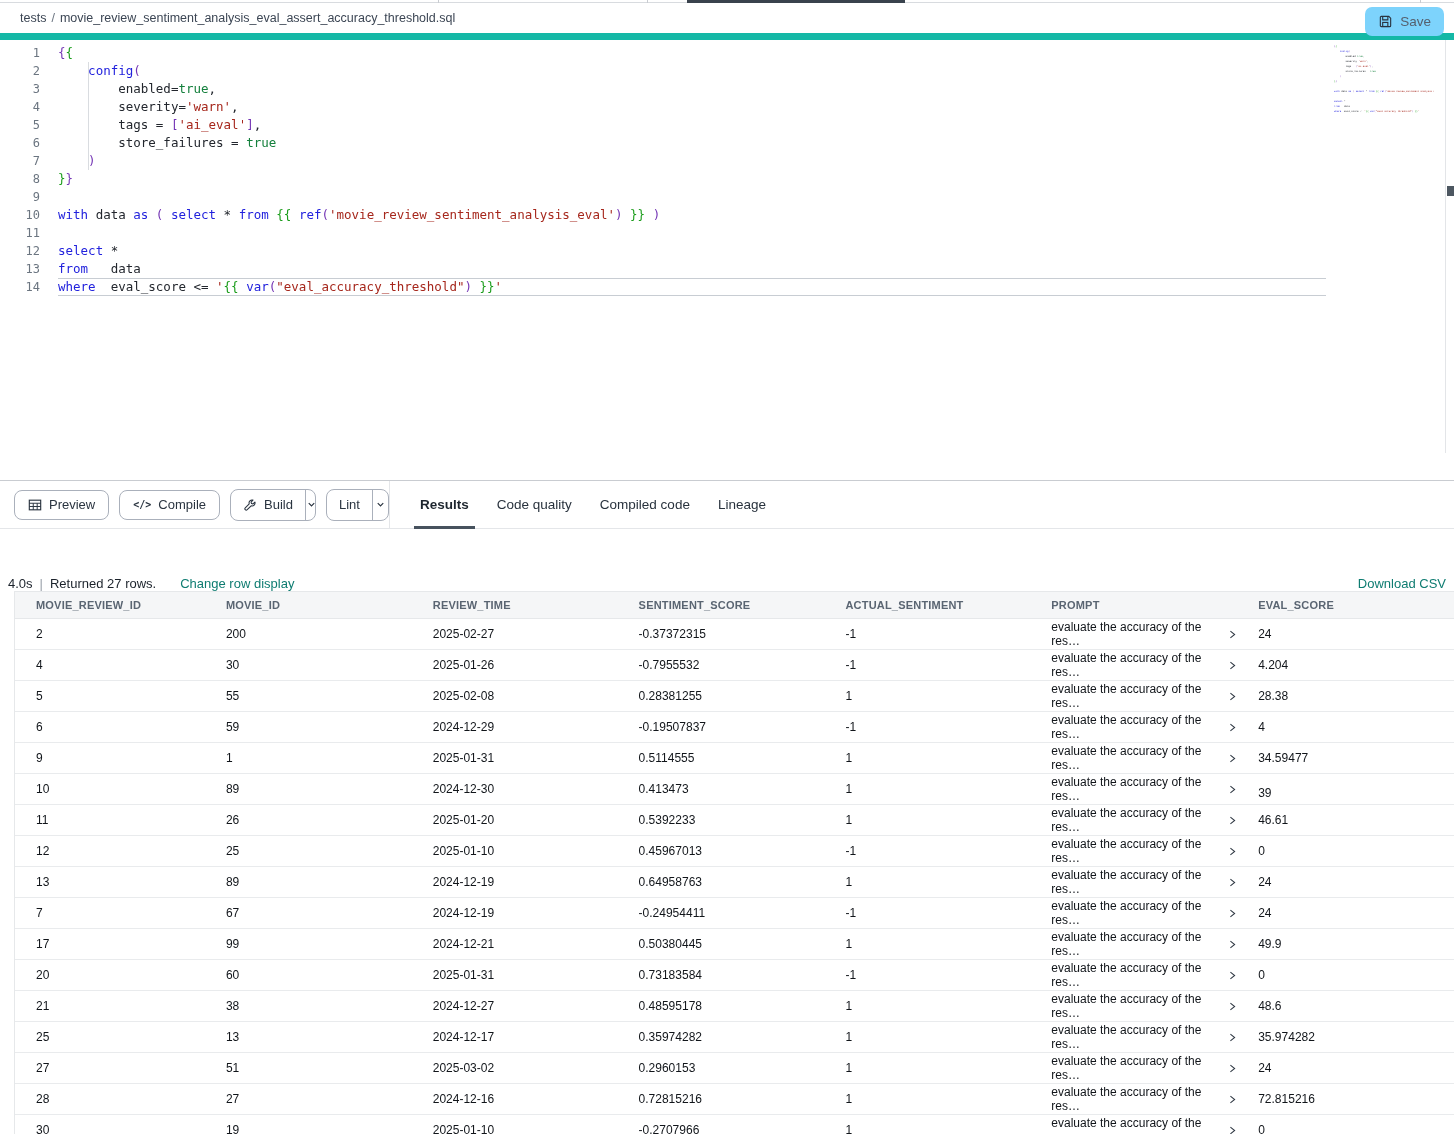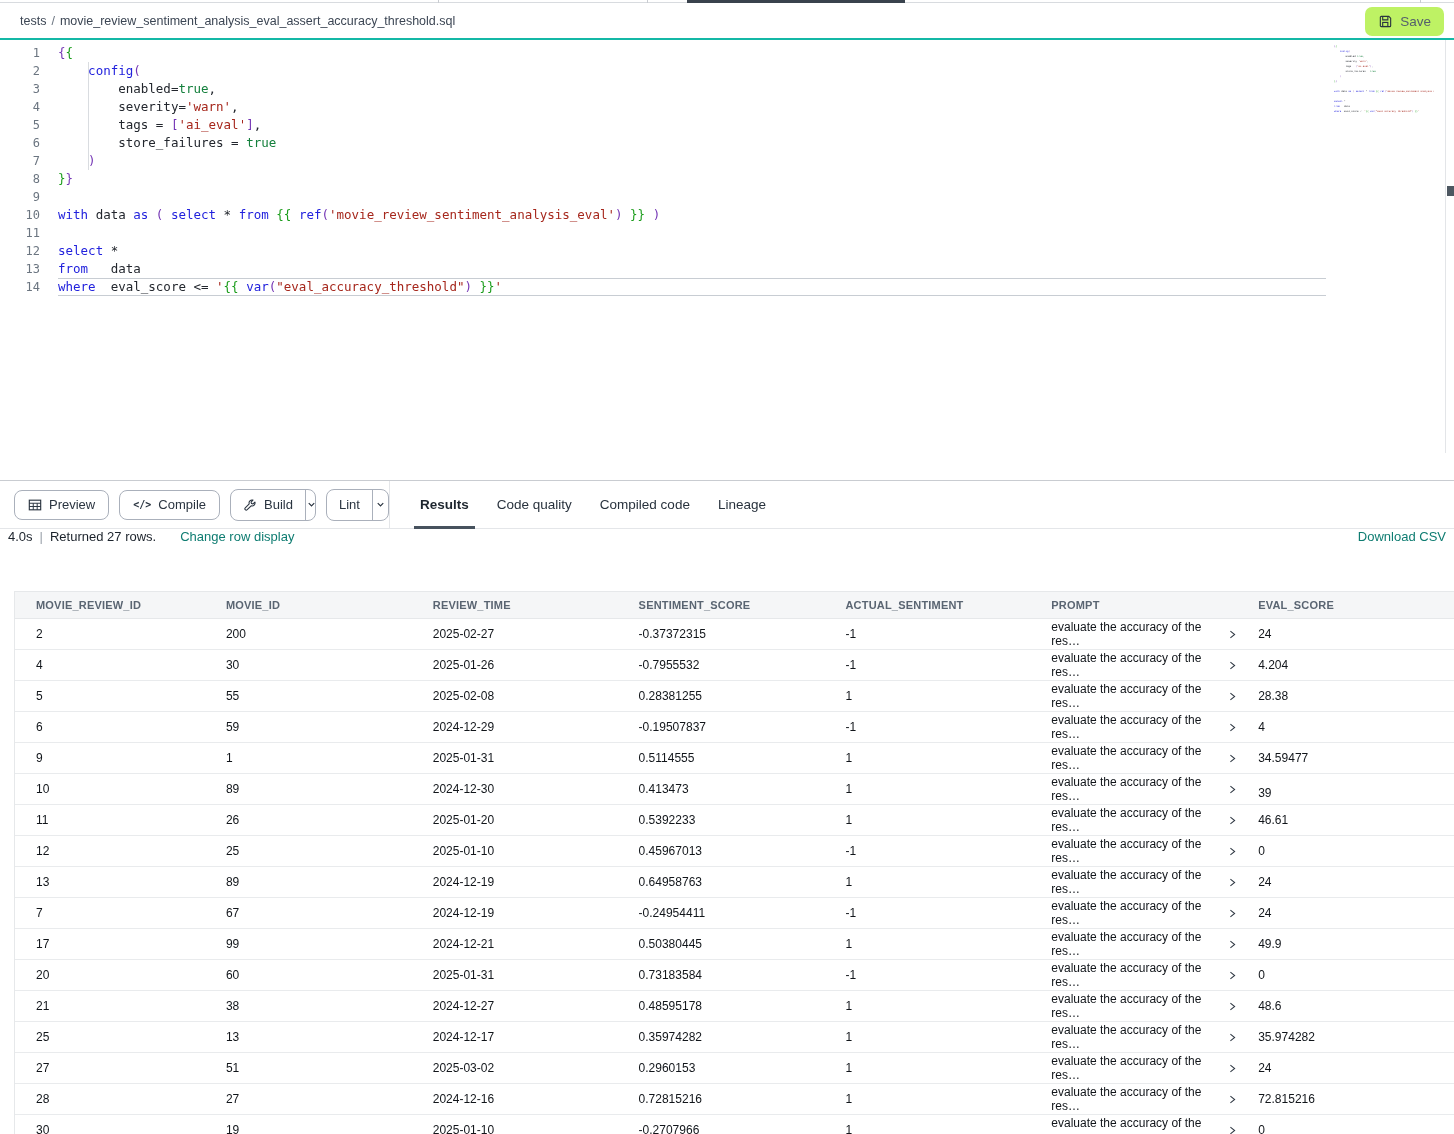--- a/index.html
+++ b/index.html
@@ -7,25 +7,25 @@
        font-family:"Liberation Sans",sans-serif;color:#1b222b}
 
   
   .top-strip{position:absolute;top:0;left:0;width:1454px;height:3px;background:#fff}
   .top-strip .hairline{position:absolute;top:2px;left:0;width:100%;height:1px;background:#d8dbdf}
   .top-strip .dark-seg{position:absolute;top:0;left:687px;width:218px;height:3px;background:#39424d}
   .top-strip .tick{position:absolute;top:0;width:1px;height:3px;background:#c9ccd1}
 
   
   .crumb-bar{position:absolute;top:3px;left:0;width:1454px;height:37px;box-sizing:border-box;
-             border-bottom:2px solid #14b8a6;display:flex;align-items:center;padding-left:20px;
+             border-bottom:7px solid #14b8a6;display:flex;align-items:center;padding-left:20px;
              font-size:12.5px;color:#3c4654}
   .crumb-bar .sep{margin:0 5px;color:#6b7480}
   .save-btn{position:absolute;top:7px;right:10px;height:29px;display:flex;align-items:center;gap:7px;
-            padding:0 13px;background:#bef264;border:none;border-radius:7px;color:#555f6d;
+            padding:0 13px;background:#7dd3fc;border:none;border-radius:7px;color:#555f6d;
             font-size:13.5px;font-family:inherit;cursor:pointer}
   .save-btn svg{display:block}
 
   
   .editor{position:absolute;top:40px;left:0;width:1454px;height:413px;background:#fff}
   .gutter{position:absolute;top:4px;left:0;width:40px;text-align:right;color:#6b7580;
           font:12px/18px "DejaVu Sans Mono",monospace}
   .gutter div{height:18px}
   .code{position:absolute;top:4px;left:58px;width:1268px}
   .code-line{margin:0;height:18px;font:12.5px/18px "DejaVu Sans Mono",monospace;color:#23272e;white-space:pre}
@@ -48,21 +48,21 @@
   .split{height:30px;display:flex;overflow:hidden;padding:0}
   .split .main{display:flex;align-items:center;gap:7px;padding:0 12px;cursor:pointer}
   .split .drop{display:flex;align-items:center;justify-content:center;width:31px;border-left:1px solid #aab0bb;cursor:pointer}
   .icon{display:block;color:#2a3440}
   .code-glyph{font:bold 10px "DejaVu Sans Mono",monospace;color:#2a3440}
   .tabs{display:flex;gap:28px;margin-left:30px}
   .tab{display:flex;align-items:center;font-size:13.5px;color:#28323d;position:relative;cursor:pointer}
   .tab.active{font-weight:bold;color:#1d252e}
   .tab.active::after{content:"";position:absolute;left:-6px;right:-6px;bottom:-1px;height:3px;background:#47525e}
 
-  .statusbar{height:62px;display:flex;align-items:flex-start;padding:0 8px;font-size:13px;color:#1b222b}
+  .statusbar{height:62px;display:flex;align-items:flex-end;padding:0 8px;font-size:13px;color:#1b222b}
   .statusbar .pipe{margin:0 7px;color:#9aa1ab}
   .link{color:#0e7c71;cursor:pointer}
   .change-link{margin-left:24px}
   .dl-link{margin-left:auto}
 
   
   .rtable{margin-left:14px;border-left:1px solid #e6e8ea}
   .thead{display:flex;height:26px;background:#f5f6f7;border-top:1px solid #e6e8ea;border-bottom:1px solid #e6e8ea;box-sizing:content-box}
   .th{display:flex;align-items:center;padding-left:21px;box-sizing:border-box;
       font-size:11px;font-weight:bold;color:#5a6572;letter-spacing:.2px}

